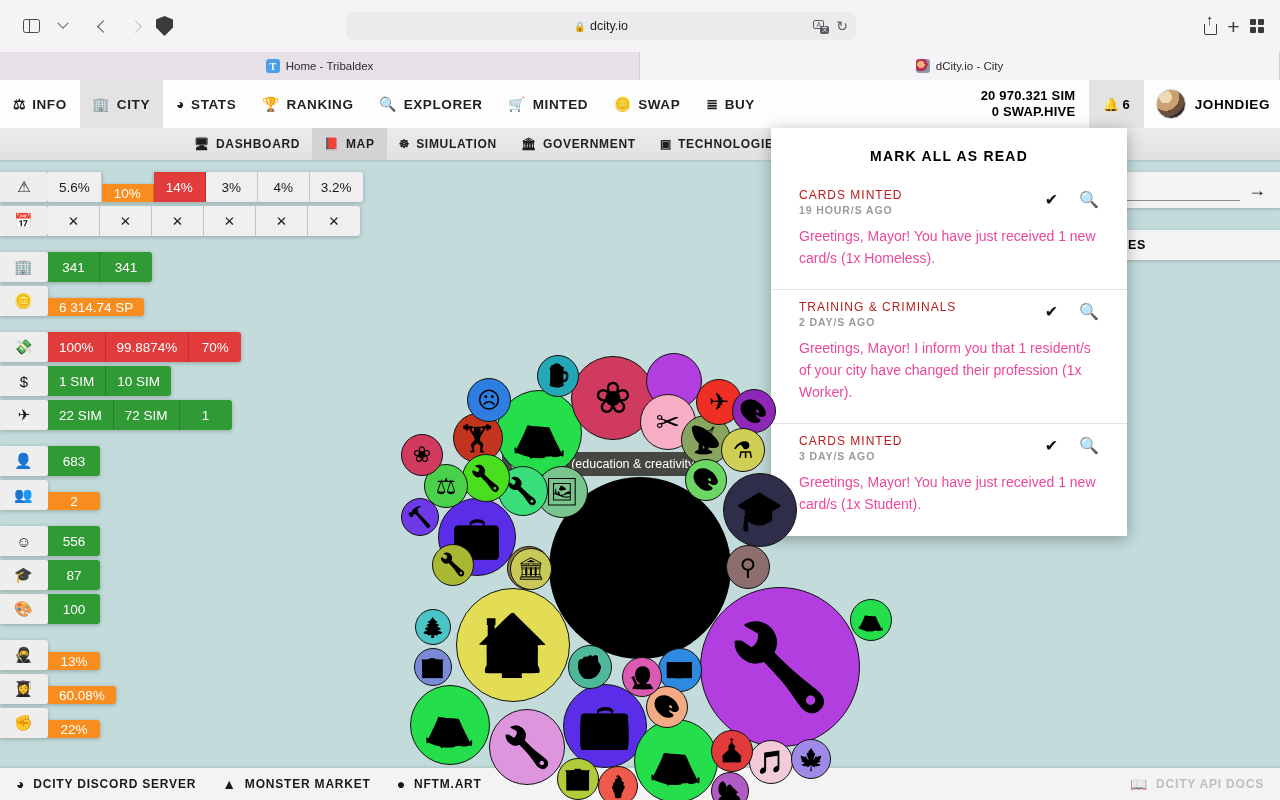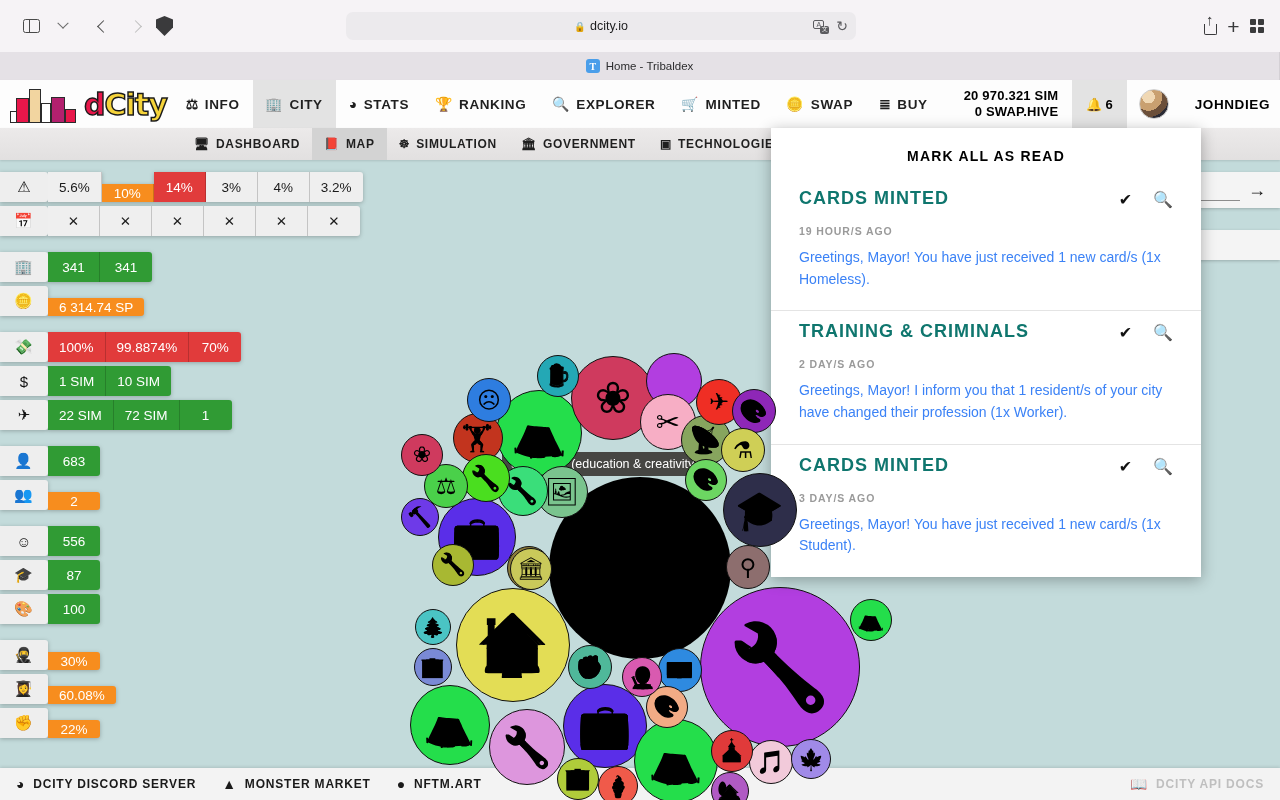--- a/index.html
+++ b/index.html
@@ -130,21 +130,21 @@
   .nav-item.active { background: #e3e3e3; }
   .nav-ico { font-size: 14px; display:flex; align-items:center; }
   .nav-balance {
     margin-left: auto; text-align: right; font-size: 13px; font-weight: bold;
     line-height: 1.25; padding: 0 14px; letter-spacing: .2px; white-space: nowrap;
   }
   .nav-bell {
     display:flex;align-items:center;gap:3px;padding:0 14px;height:48px;
     background:#e3e3e3; font-size:13px; font-weight:bold;
   }
-  .nav-user { display:flex;align-items:center;gap:26px;padding:0 10px 0 12px;height:48px; }
+  .nav-user { display:flex;align-items:center;gap:9px;padding:0 10px 0 12px;height:48px; }
   .avatar {
     width:30px;height:30px;border-radius:50%;
     background: radial-gradient(circle at 30% 25%, #f0d8b4 0 22%, #c9a070 22% 48%, #6b4f3a 48% 70%, #2b2b35 70% 100%);
     border: 1px solid #cfcfcf;
   }
   .user-name { font-size:13.5px; font-weight:bold; letter-spacing:.6px; }
 
   
   .subnav {
     position:absolute; top:48px; left:0; width:1280px; height:32px;
@@ -206,36 +206,36 @@
   }
   .bub.hole { border:none; background:#000; }
   .tooltip {
     position:absolute; background:rgba(60,58,55,.93); color:#fff;
     padding:5px 9px; border-radius:2px; font-size:12.5px; white-space:nowrap;
     z-index: 40;
   }
 
   
   .notif {
-    position:absolute; top:48px; left:771px; width:430px;
+    position:absolute; top:48px; left:771px; width:356px;
     background:#fff; box-shadow:0 3px 14px rgba(0,0,0,.30); z-index:60;
   }
   .notif-head {
     text-align:center; font-size:14px; font-weight:bold; letter-spacing:1.2px;
     padding:20px 0 14px;
   }
   .notif-item { padding: 10px 28px 20px; }
   .notif-item + .notif-item { border-top: 1px solid #e4e4e4; }
   .ni-top { display:flex; align-items:flex-start; }
   .ni-titles { flex:1; }
-  .ni-title { font-size:18px; font-weight:bold; letter-spacing:1px; color:#0f766e; }
-  .ni-time { font-size:10.5px; letter-spacing:.9px; color:#9a9a9a; font-weight:bold; margin-top:16px; }
+  .ni-title { font-size:12px; font-weight:normal; letter-spacing:1px; color:#b91c1c; }
+  .ni-time { font-size:10.5px; letter-spacing:.9px; color:#9a9a9a; font-weight:bold; margin-top:2px; }
   .ni-acts { display:flex; gap:21px; padding-top:2px; }
   .ni-act { font-size:16px; color:#111; }
-  .ni-body { margin-top:10px; font-size:14px; line-height:1.55; color:#3b82f6; }
+  .ni-body { margin-top:10px; font-size:14px; line-height:1.55; color:#ec4899; }
 
   
   .footer {
     position:absolute; bottom:0; left:0; width:1280px; height:32px;
     background:#f3f3f3; display:flex; align-items:center; padding:0 16px;
     box-shadow:0 -1px 3px rgba(0,0,0,.12);
   }
   .f-link { display:flex; align-items:center; gap:8px; margin-right:26px;
             font-size:12px; font-weight:bold; letter-spacing:.8px; color:#1a1a1a; }
   .f-right { margin-left:auto; display:flex; align-items:center; gap:8px;
@@ -282,20 +282,24 @@
           <i></i>
           <i></i>
         </span>
     </div>
   </div>
   <div class="chrome-tabs">
     <div class="ctab">
       <span class="fav fav-t">T</span>
       <span>Home - Tribaldex</span>
     </div>
+    <div class="ctab active">
+      <span class="fav fav-d"></span>
+      <span>dCity.io - City</span>
+    </div>
   </div>
 </div>
 
 <div class="page">
 
   <div class="map-area" id="map-area">
       <div class="bub" style="left: 537px; top: 195px; width: 42px; height: 42px; background: rgb(36, 168, 181); font-size: 22px; z-index: 79;">
         <span style="filter:grayscale(1) brightness(0);">🍺</span>
       </div>
       <div class="bub" style="left: 467px; top: 218px; width: 44px; height: 44px; background: rgb(46, 125, 224); font-size: 23px; z-index: 78;">
@@ -486,21 +490,21 @@
       <div class="srow">
         <div class="s-ico">🎓</div>
         <div class="s-cell green">87</div>
       </div>
       <div class="srow gap">
         <div class="s-ico">🎨</div>
         <div class="s-cell green">100</div>
       </div>
       <div class="srow">
         <div class="s-ico">🥷</div>
-        <div class="s-cell orange">30%</div>
+        <div class="s-cell orange">13%</div>
       </div>
       <div class="srow">
         <div class="s-ico">👩‍🎓</div>
         <div class="s-cell orange">60.08%</div>
       </div>
       <div class="srow">
         <div class="s-ico">✊</div>
         <div class="s-cell orange">22%</div>
       </div>
     </div>
@@ -509,33 +513,20 @@
     <div class="search-box">
       <input type="text" placeholder="Filter" style="">
       <span class="search-go">→</span>
     </div>
     <div class="resize-btn">
       <span>RESIZE THE BUBBLES</span>
     </div>
   </div>
 
   <div class="topnav">
-    <div class="logo-wrap">
-      <div class="logo-buildings">
-        <span class="lb" style="left:0;width:16px;height:12px;background:#fff;"></span>
-        <span class="lb" style="left:6px;width:13px;height:25px;background:#e8174a;"></span>
-        <span class="lb" style="left:19px;width:12px;height:34px;background:#f2d5a0;"></span>
-        <span class="lb" style="left:31px;width:10px;height:20px;background:#fff;"></span>
-        <span class="lb" style="left:41px;width:14px;height:26px;background:#b3206e;"></span>
-        <span class="lb" style="left:55px;width:11px;height:14px;background:#e8174a;"></span>
-      </div>
-      <div class="logo-text">
-        <span class="d">d</span><span class="c">City</span>
-      </div>
-    </div>
     <div class="nav-items" id="nav-items">
         <div class="nav-item">
           <span class="nav-ico">⚖</span>
           <span>INFO</span>
         </div>
         <div class="nav-item active">
           <span class="nav-ico">🏢</span>
           <span>CITY</span>
         </div>
         <div class="nav-item">

